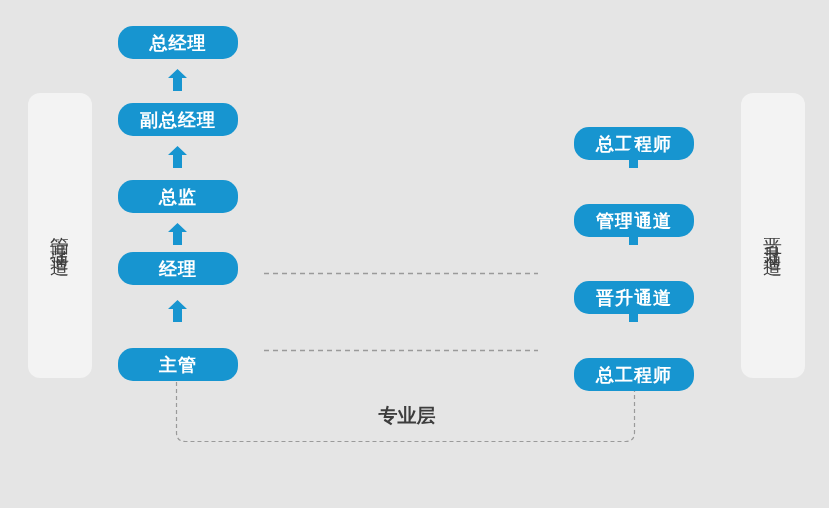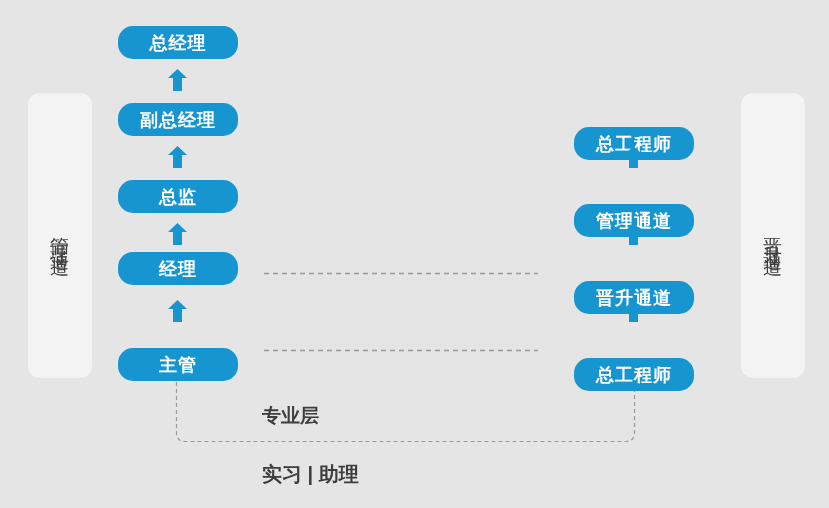--- a/index.html
+++ b/index.html
@@ -61,21 +61,21 @@
   .lines-overlay {
     position: absolute;
     left: 0; top: 0;
     width: 829px; height: 508px;
     pointer-events: none;
   }
   .bottom-label {
     position: absolute;
     left: 262px;
     width: 290px;
-    text-align: left;
+    text-align: center;
     font-size: 19px;
     font-weight: 600;
     color: #3d3d3d;
     white-space: nowrap;
   }
   .label-professional { top: 403px; }
   .label-entry        { top: 461px; font-size: 20px; }
 </style>
 </head>
 <body>
@@ -143,15 +143,14 @@
     <div class="node" style="top:257px">晋升通道</div>
     <div class="arrow" style="top:300px">
       <svg viewBox="0 0 19 22">
           <path d="M9.5 0 L19 9 H14 V22 H5 V9 H0 Z" fill="#1795d0"></path>
         </svg>
     </div>
     <div class="node" style="top:334px">总工程师</div>
   </div>
 
   <div class="bottom-label label-professional">专业层</div>
-  <div class="bottom-label label-entry">实习 | 助理</div>
 
 </div>
 
 </body></html>

